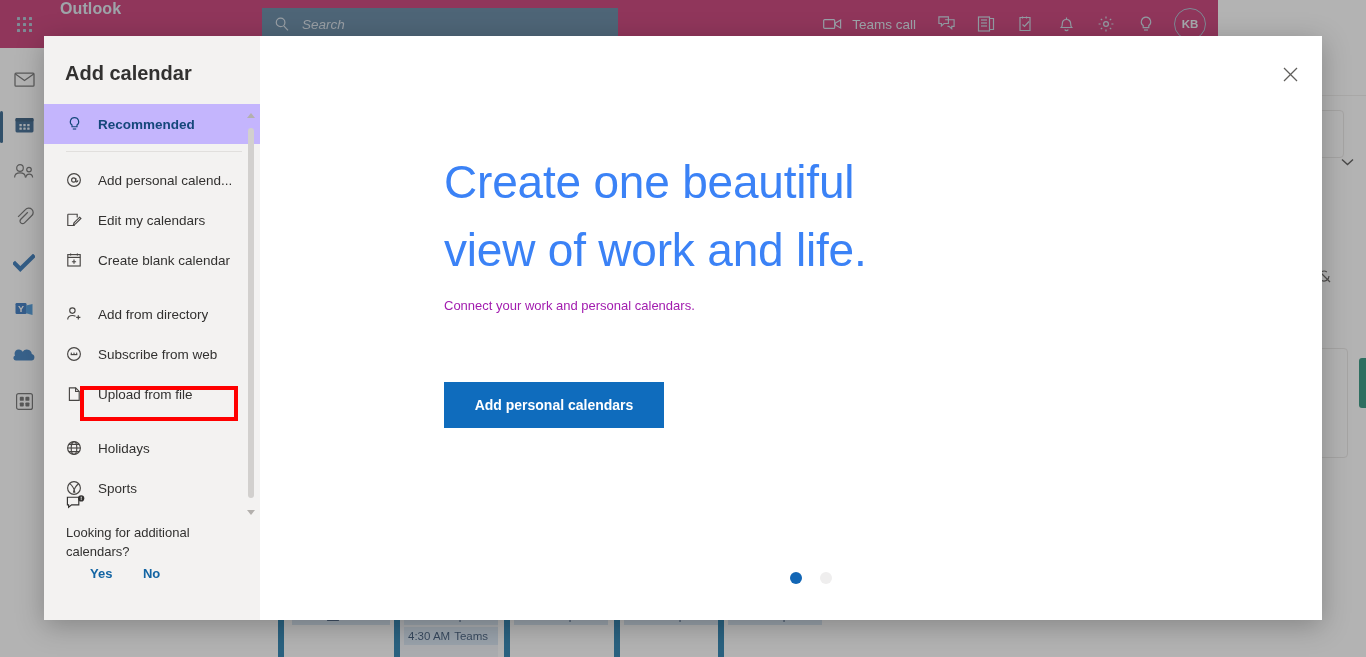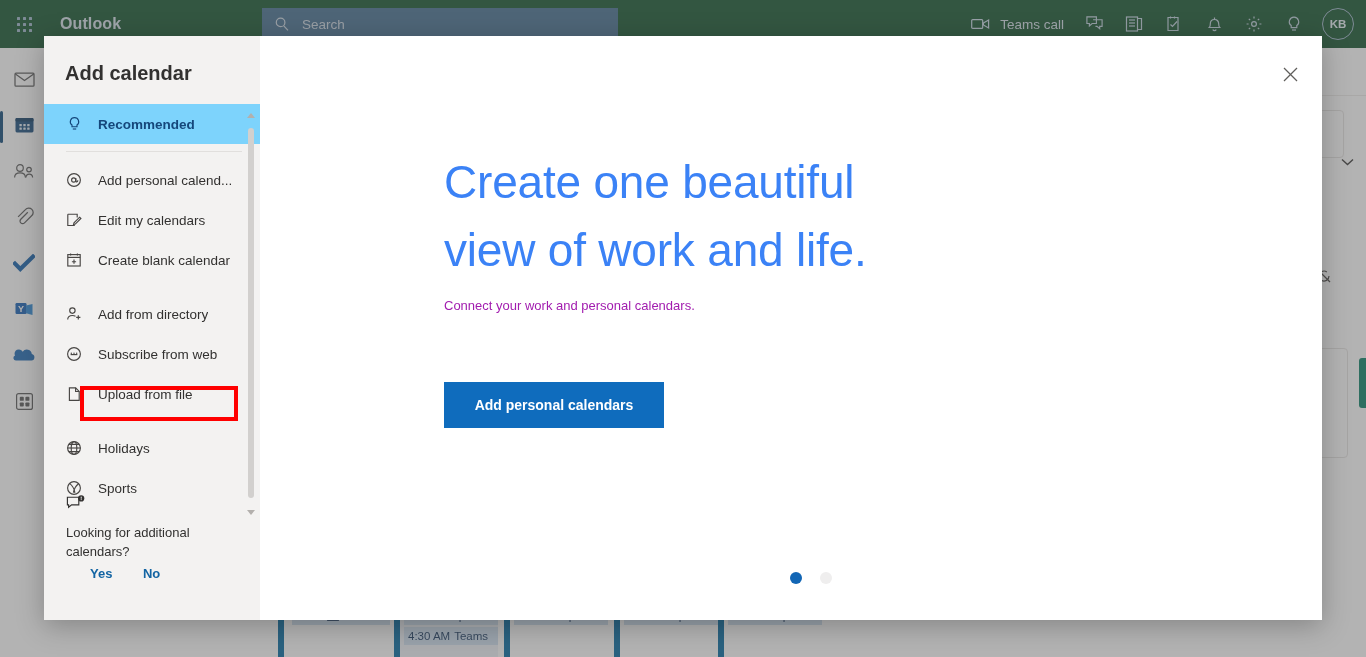--- a/index.html
+++ b/index.html
@@ -14,23 +14,23 @@
 
   
   #app {
     position: absolute; inset: 0;
     width: 1366px; height: 657px;
   }
 
   
   .suitebar {
     position: absolute; top: 0; left: 0;
-    width: 1366px; height: 48px;
-    background: #14532d;
-    display: flex; align-items: center;
+    width: 1218px; height: 48px;
+    background: #be185d;
+    display: flex; align-items: flex-start;
   }
   .waffle {
     width: 48px; height: 48px;
     display: flex; align-items: center; justify-content: center;
     flex: none;
   }
   .waffle-grid {
     width: 15px; height: 15px;
     display: grid;
     grid-template-columns: repeat(3, 3px);
@@ -42,21 +42,21 @@
     color: #d8e3ec; font-size: 16px; font-weight: bold;
     padding-left: 12px; letter-spacing: .1px;
     flex: none;
   }
   .searchbox {
     position: absolute; left: 262px; top: 8px;
     width: 356px; height: 32px;
     background: #456f91;
     display: flex; align-items: center;
     padding-left: 12px;
-    color: #cfdae4; font-size: 13.5px;
+    color: #cfdae4; font-size: 13.5px; font-style: italic;
   }
   .search-glass {
     width: 16px; height: 16px; margin-right: 12px; flex: none;
     position: relative;
   }
   .suite-right {
     position: absolute; right: 0; top: 0; height: 48px;
     display: flex; align-items: center;
   }
   .sb-icon {
@@ -169,21 +169,21 @@
   .nav-item {
     height: 40px; display: flex; align-items: center;
     padding-left: 22px; color: #323130; font-size: 13.5px;
     gap: 16px; cursor: default;
   }
   .nav-item .ic {
     width: 16px; height: 16px; display: flex; align-items: center; justify-content: center;
     flex: none; color: #484644;
   }
   .nav-item.active {
-    background: #7dd3fc; color: #15477b; font-weight: 600;
+    background: #c4b5fd; color: #15477b; font-weight: 600;
   }
   .nav-item.active .ic { color: #15477b; }
   .nav-sep { height: 1px; background: #e1dfdd; margin: 7px 18px 8px 22px; }
   .nav-gap { height: 14px; }
   .nav-label { white-space: nowrap; overflow: hidden; text-overflow: ellipsis; max-width: 160px;}
 
   
   .annot {
     position: absolute; left: 36px; top: 350px;
     width: 158px; height: 35px;

